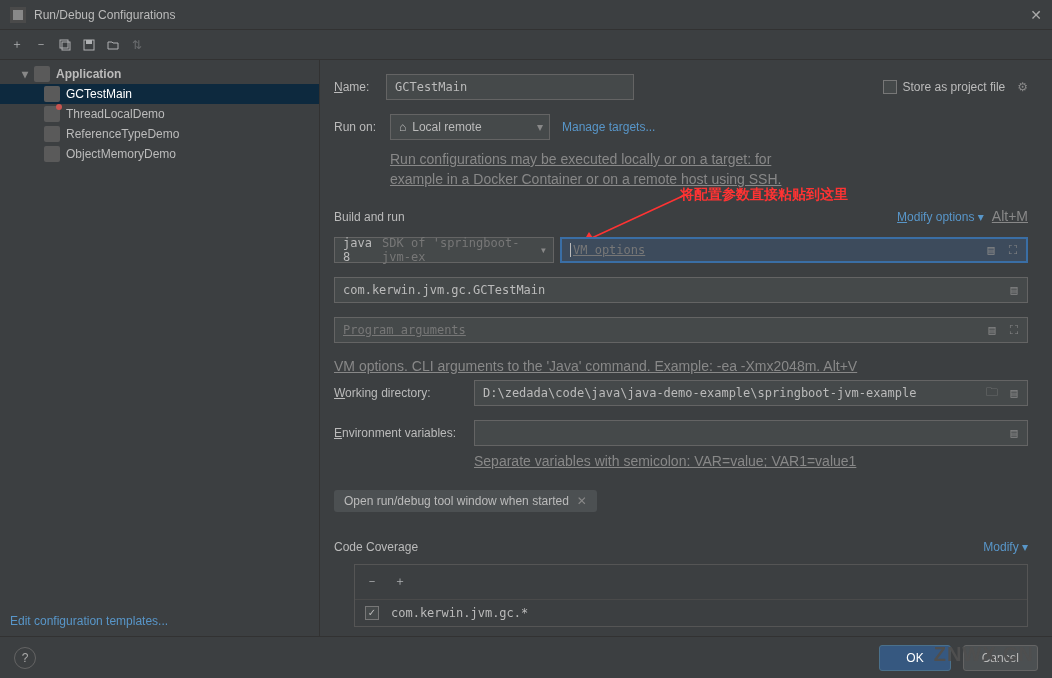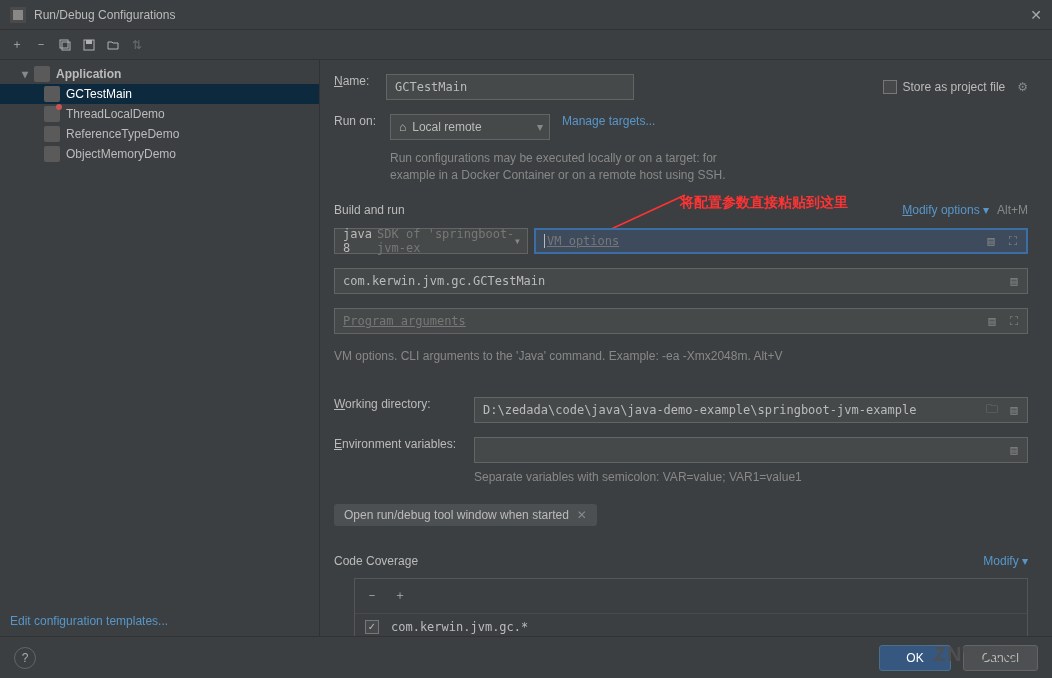--- a/index.html
+++ b/index.html
@@ -12,34 +12,34 @@
 .tb-btn { width: 22px; height: 22px; display:flex; align-items:center; justify-content:center; color:#afb1b3; cursor:pointer; border-radius:2px;}
 .content { display:flex; height: calc(100% - 30px - 30px - 42px); }
 .tree { width: 320px; border-right:1px solid #323232; padding-top:4px;}
 .tree-row { display:flex; align-items:center; height:20px; padding-left:6px; color:#bbbbbb; cursor:pointer;}
 .tree-row.app { padding-left:22px; font-weight:bold;}
 .tree-row.item { padding-left:44px;}
 .tree-row.selected { background:#0d293e; color:#fff;}
 .tree-row .chev { width:12px; color:#888;}
 .tree-row .ticon { width:16px; height:16px; background:#5a5a5a; margin-right:6px; border-radius:2px; display:inline-block;}
 .main { flex:1; overflow-y:auto; padding: 14px 24px 10px 14px; position:relative;}
-.row { display:flex; margin-bottom:14px;}
+.row { display:flex; align-items:center; margin-bottom:14px;}
 .row .lbl { width:140px; color:#bbbbbb;}
 .row .lbl .u { text-decoration:underline;}
 .fld { flex:1; }
 input[type=text], .fakeinput { background:#45494a; border:1px solid #646464; color:#bbbbbb; height:26px; padding:0 8px; width:100%; font-family:"Consolas", monospace; font-size:12px;}
 input[type=text]::placeholder, .ph { color:#777;text-decoration:underline; }
 .fakeinput { display:flex; align-items:center; position:relative;}
 .fakeinput .right-icons { position:absolute; right:4px; display:flex; gap:4px; color:#888; }
 .ic { width:18px; height:18px; display:flex; align-items:center; justify-content:center; cursor:pointer; color:#888;}
 .section-title { color:#bbbbbb; font-weight:normal; margin: 18px 0 10px 0; display:flex; align-items:center; justify-content:space-between;}
 .section-title .right { display:flex; align-items:center; gap:8px;}
 .link { color:#5896c9; cursor:pointer;}
 .link .u { text-decoration:underline;}
-.hint { color:#888; font-size:12px; line-height:1.4;}
+.hint { color:#888; font-size:14px; line-height:1.4;text-decoration:underline;}
 .combo { background:#45494a; border:1px solid #646464; height:26px; display:flex; align-items:center; padding:0 8px; color:#bbbbbb; position:relative; cursor:pointer;}
 .combo .arrow { position:absolute; right:6px; color:#888;}
 .vm-highlight { border:2px solid #3a6ea5 !important; background:#3d4b5c !important;}
 .chip { display:inline-flex; align-items:center; background:#4c5052; border-radius:3px; padding:4px 10px; color:#bbbbbb; gap:8px;}
 .chip .x { color:#888; cursor:pointer;}
 .checkbox-row { display:flex; align-items:center; gap:6px;}
 .store-chk { display:flex; align-items:center; gap:6px; color:#bbbbbb;}
 .store-chk .box { width:14px; height:14px; border:1px solid #777; background:#45494a;}
 .gear { color:#888; margin-left:6px;}
 .footer { height:42px; border-top:1px solid #323232; display:flex; align-items:center; padding:0 14px; justify-content:space-between;}
@@ -146,36 +146,36 @@
         <span class="arrow">▾</span>
       </div>
       <div style="width:12px"></div>
       <span class="link">Manage targets...</span>
     </div>
     <div class="hint" style="margin-left:56px; margin-top:-4px; margin-bottom:6px">
       <div>Run configurations may be executed locally or on a target: for</div>
       <div>example in a Docker Container or on a remote host using SSH.</div>
     </div>
 
-    <div class="annotation" style="top:134px; left:360px;">将配置参数直接粘贴到这里</div>
+    <div class="annotation" style="top:126px; left:360px;">将配置参数直接粘贴到这里</div>
     <svg class="arrow-line" style="top:130px; left:255px;" width="130" height="60">
       <line x1="110" y1="5" x2="8" y2="52" stroke="#ff3333" stroke-width="1.5"></line>
       <polygon points="8,52 14,42 18,48" fill="#ff3333"></polygon>
     </svg>
 
     <div class="section-title">
       <span>Build and run</span>
       <span class="right">
         <span class="link"><span class="u">M</span>odify options ▾</span>
         <span class="hint">Alt+M</span>
       </span>
     </div>
 
     <div class="row" style="gap:6px">
-      <div class="combo mono" style="width:194px">
+      <div class="combo mono" style="width:220px">
         <span>java 8 </span>
           <span class="sdk-dim">SDK of 'springboot-jvm-ex</span>
         <span class="arrow">▾</span>
       </div>
       <div class="fakeinput vm-highlight mono" style="flex:1">
         <span style="border-left:1px solid #bbb; height:14px; margin-right:2px"></span>
         <span class="ph">VM options</span>
         <span class="right-icons">
           <span class="ic">▤</span>
           <span class="ic">⛶</span>
@@ -195,21 +195,21 @@
     <div class="row">
       <div class="fakeinput mono" style="flex:1">
         <span class="ph">Program arguments</span>
         <span class="right-icons">
           <span class="ic">▤</span>
           <span class="ic">⛶</span>
         </span>
       </div>
     </div>
 
-    <div class="hint" style="margin-bottom:32px">VM options. CLI arguments to the 'Java' command. Example: -ea -Xmx2048m. Alt+V</div>
+    <div class="hint" style="margin-bottom:4px">VM options. CLI arguments to the 'Java' command. Example: -ea -Xmx2048m. Alt+V</div>
 
     <div class="row">
       <div class="lbl"><span class="u">W</span>orking directory:</div>
       <div class="fakeinput mono" style="flex:1">
         <span>D:\zedada\code\java\java-demo-example\springboot-jvm-example</span>
         <span class="right-icons">
           <span class="ic">🗀</span>
           <span class="ic">▤</span>
         </span>
       </div>

